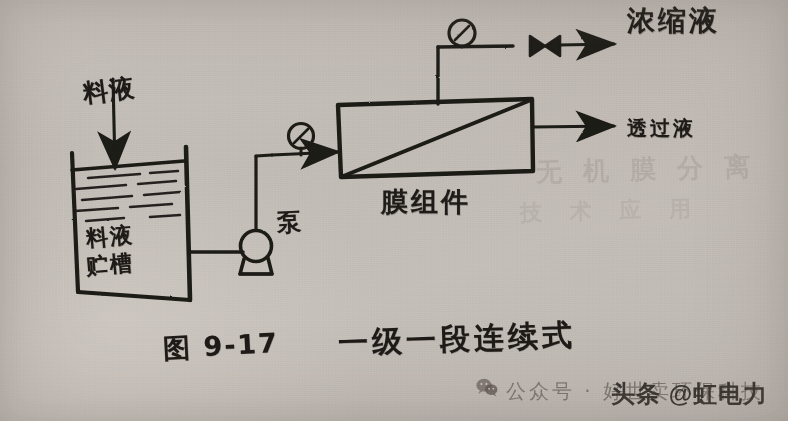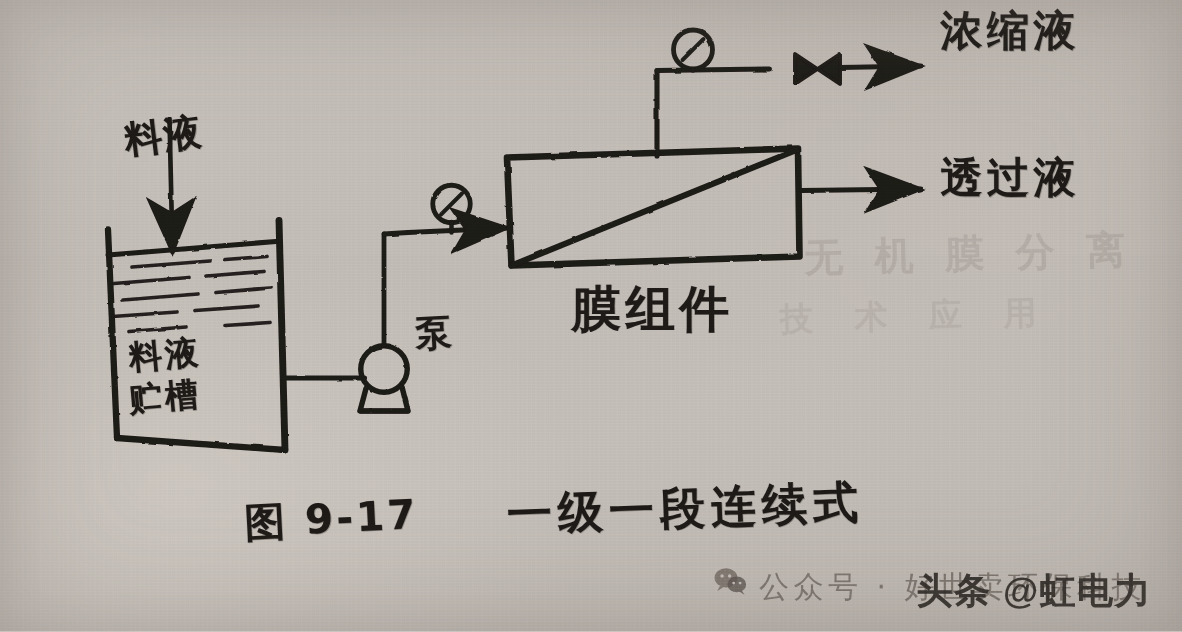--- a/index.html
+++ b/index.html
@@ -34,23 +34,23 @@
     font-family:"DejaVu Sans","Liberation Sans",sans-serif;
     font-weight:700;
     white-space:nowrap;
     text-shadow:0.5px 0.5px 0 rgba(40,35,30,0.30), -0.4px 0.3px 0 rgba(60,54,48,0.16);
     letter-spacing:1px;
   }
   #lbl-feed{left:83px;top:74px;font-size:25px;transform:rotate(-7deg);}
   #lbl-tank-1{left:86px;top:222px;font-size:22px;transform:rotate(-5deg);letter-spacing:2px;}
   #lbl-tank-2{left:86px;top:250px;font-size:22px;transform:rotate(-5deg);letter-spacing:2px;}
   #lbl-pump{left:277px;top:206px;font-size:24px;transform:rotate(-3deg);}
-  #lbl-module{left:381px;top:184px;font-size:33px;letter-spacing:3px;}
+  #lbl-module{left:381px;top:184px;font-size:27px;letter-spacing:3px;}
   #lbl-conc{left:627px;top:2px;font-size:28px;letter-spacing:3px;}
-  #lbl-perm{left:627px;top:100px;font-size:28px;letter-spacing:3px;}
+  #lbl-perm{left:627px;top:115px;font-size:20px;letter-spacing:3px;}
   #cap-fig{left:163px;top:328px;font-size:27px;letter-spacing:2px;transform:rotate(-3deg);}
   #cap-title{left:338px;top:319px;font-size:30px;letter-spacing:4px;transform:rotate(-2deg);}
   
   .ghost{
     position:absolute;color:rgba(120,112,104,0.20);
     font-family:"DejaVu Sans","Liberation Sans",sans-serif;
     font-weight:700;font-size:26px;letter-spacing:6px;
     transform:rotate(-1.5deg);pointer-events:none;user-select:none;
   }
   #ghost-1{left:536px;top:152px;}

